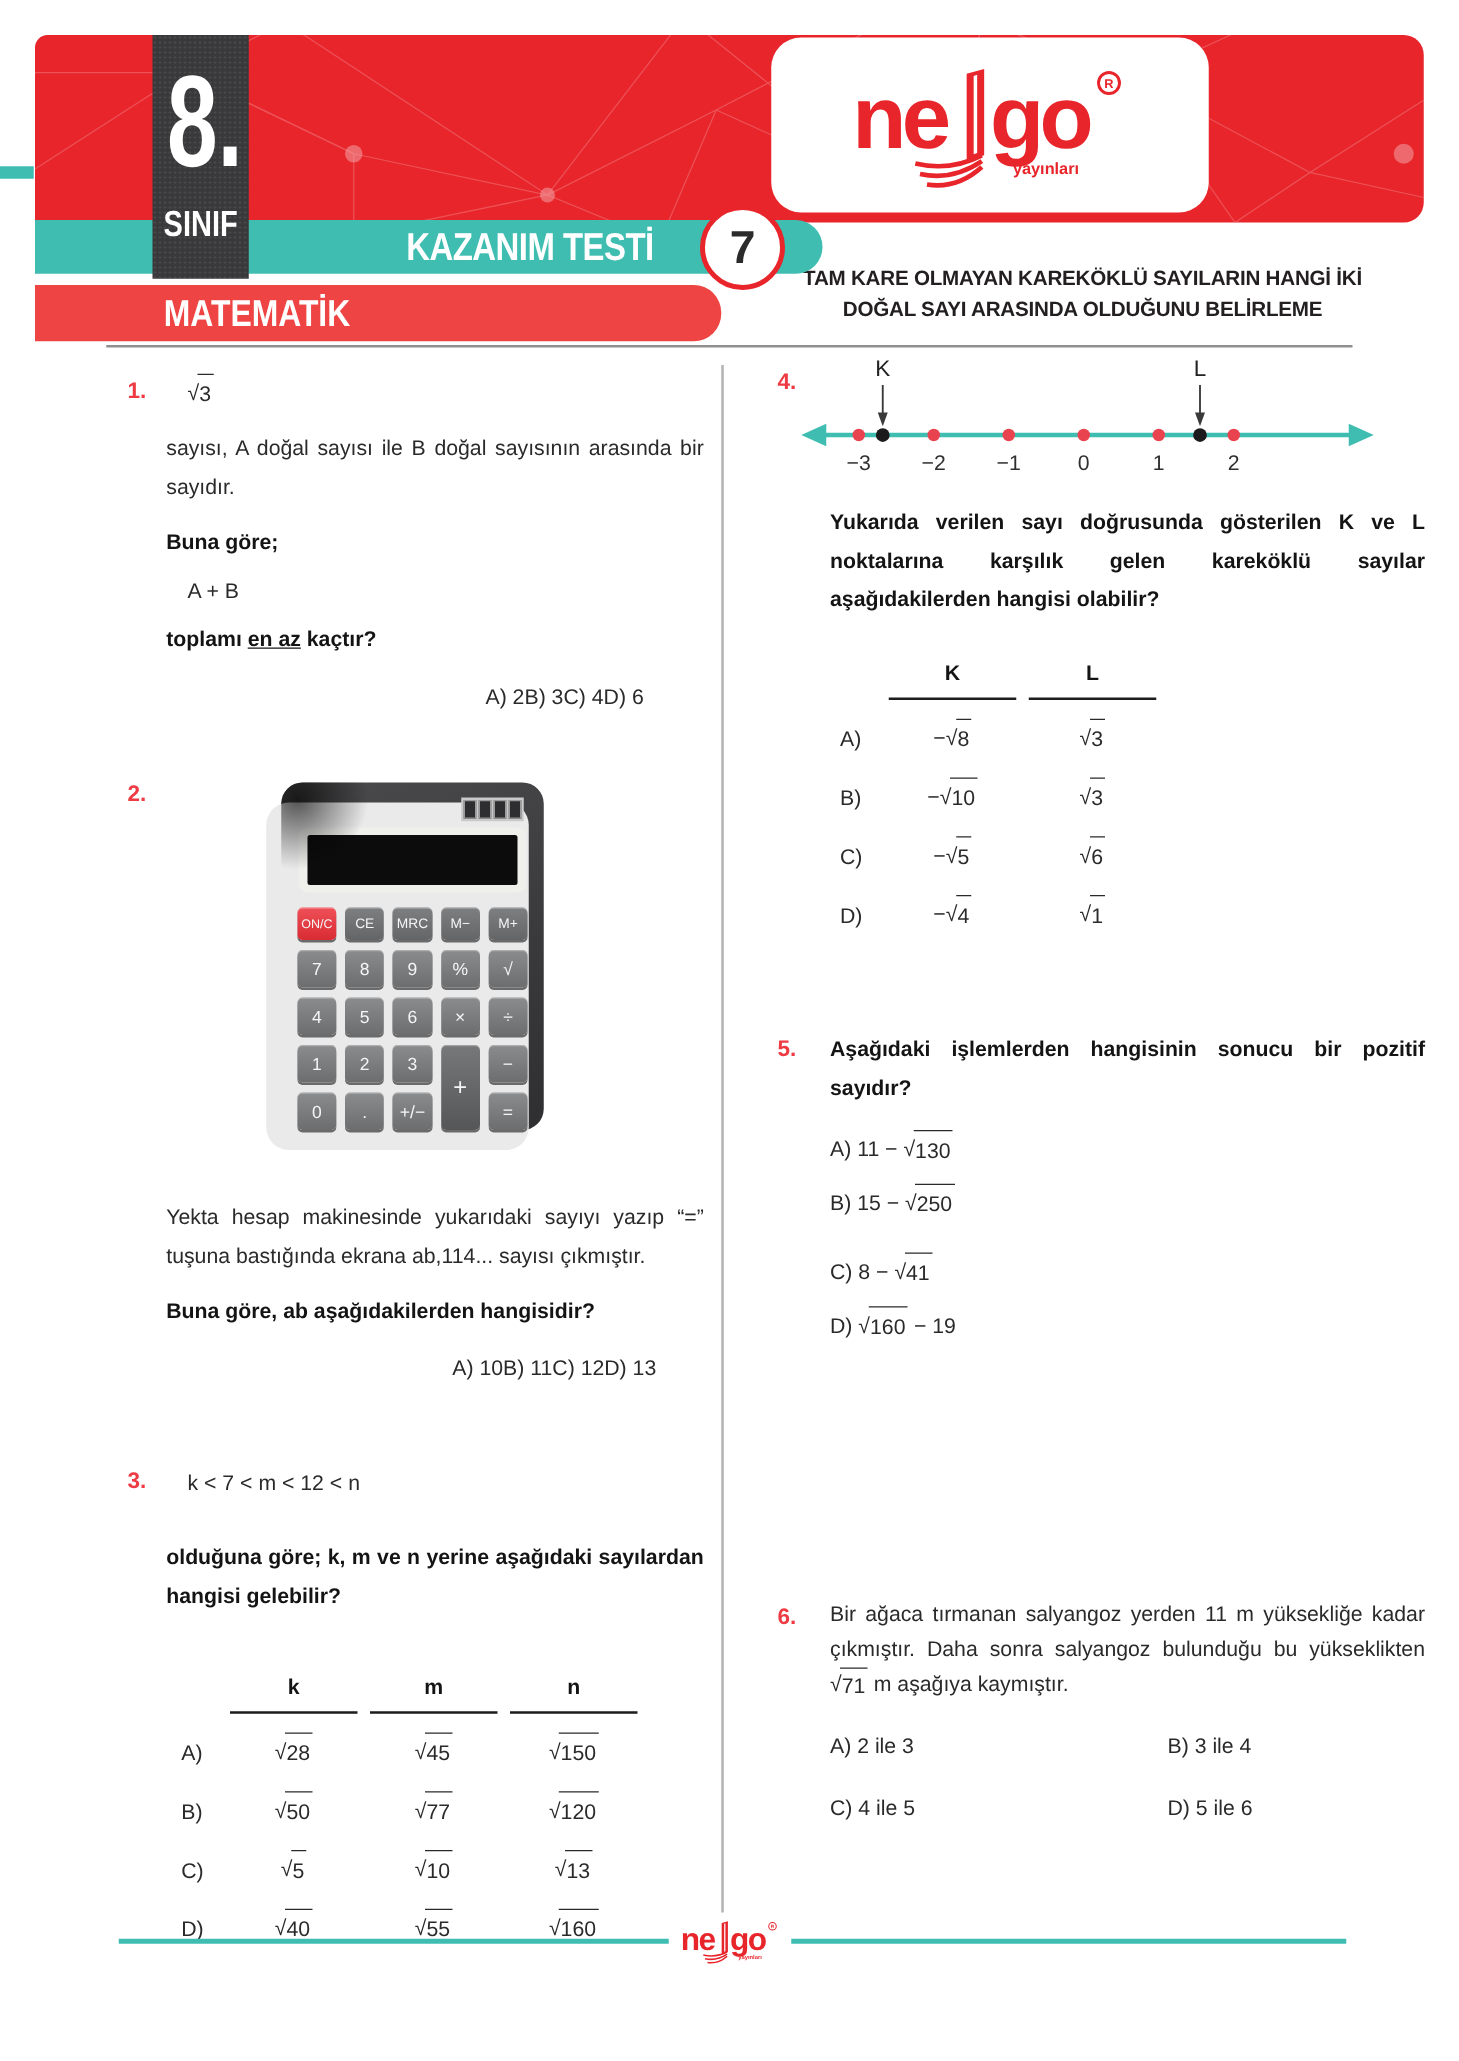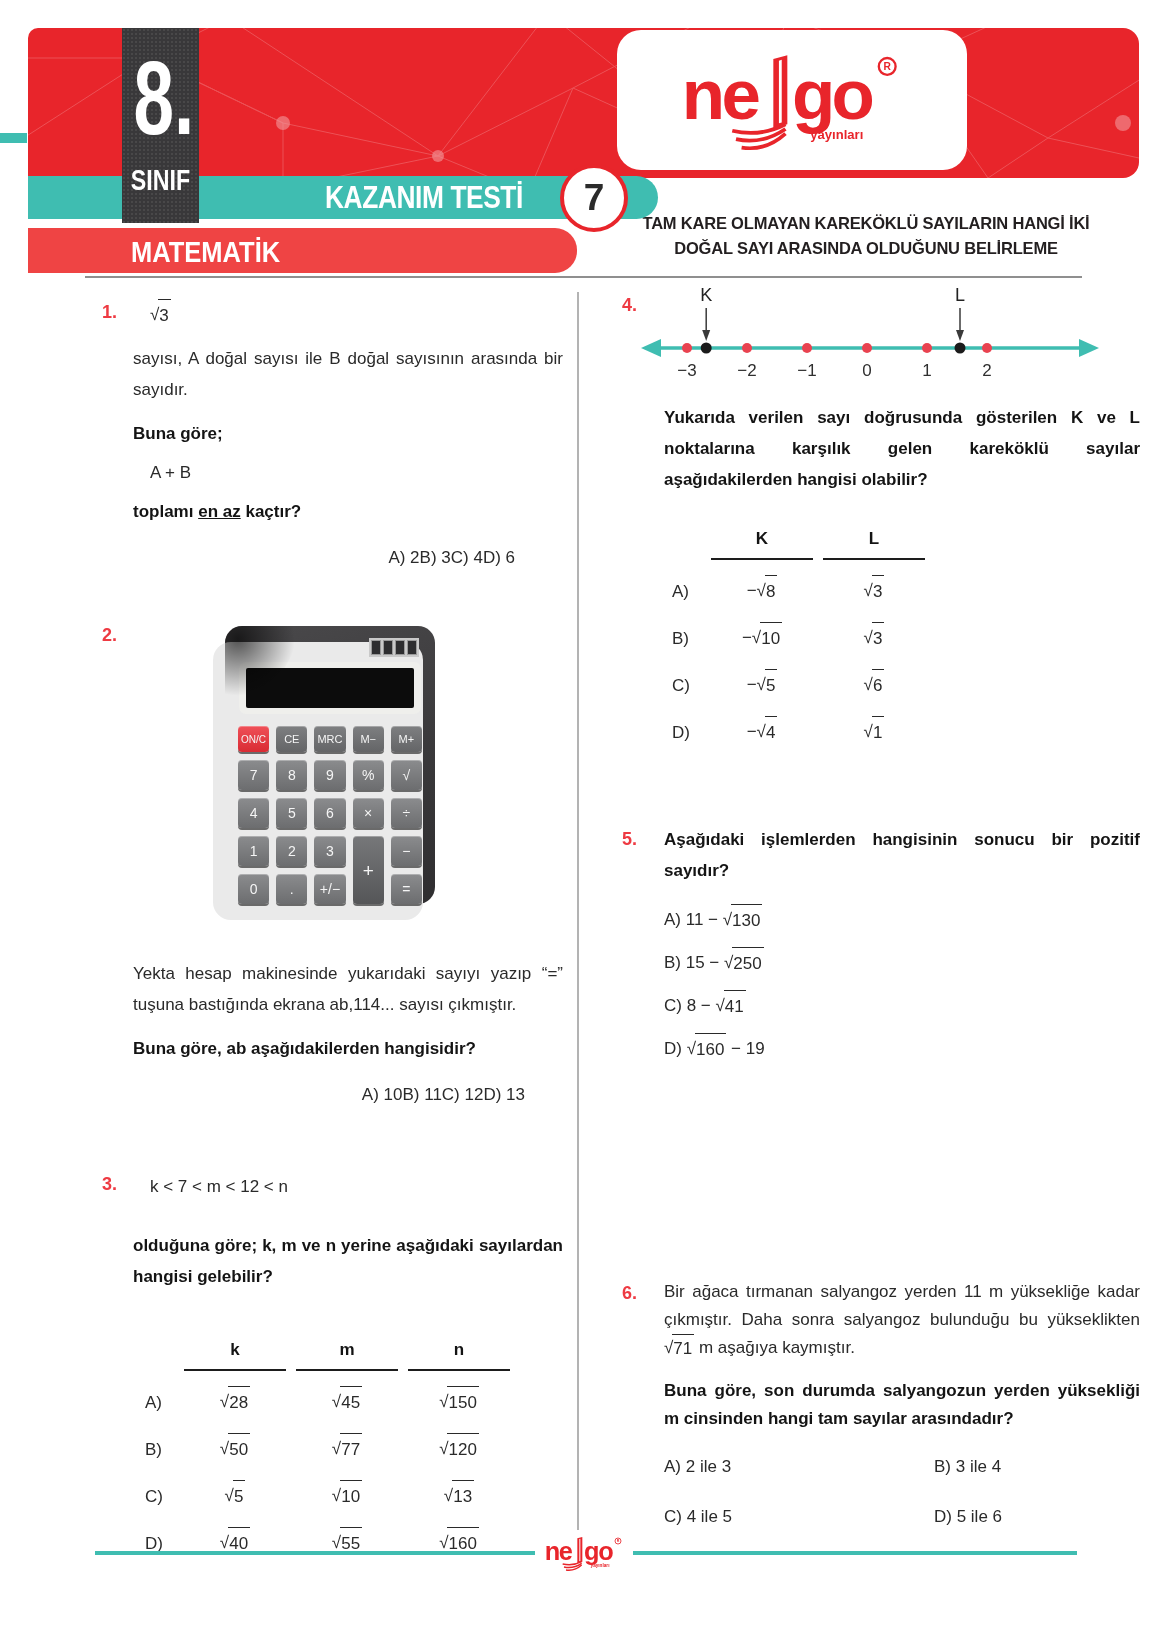--- a/index.html
+++ b/index.html
@@ -392,39 +392,38 @@
     <div class="qc-r">
       <div class="bold just" style="margin-top:4px;">Aşağıdaki işlemlerden hangisinin sonucu bir pozitif sayıdır?</div>
       <div style="margin-top:18px;">A) 11 − <span class="sqrt">
             <span class="sq-sign">√</span>
             <span class="sq-rad">130</span>
           </span></div>
       <div style="margin-top:11px;">B) 15 − <span class="sqrt">
             <span class="sq-sign">√</span>
             <span class="sq-rad">250</span>
           </span></div>
-      <div style="margin-top:11px;">C) 8 − <span class="sqrt">
+      <div style="margin-top:23px;">C) 8 − <span class="sqrt">
             <span class="sq-sign">√</span>
             <span class="sq-rad">41</span>
           </span></div>
       <div style="margin-top:11px;">D) <span class="sqrt">
             <span class="sq-sign">√</span>
             <span class="sq-rad">160</span>
           </span> − 19</div>
     </div>
   </section>
 
   <section class="q" style="left:595px;top:1276px;width:548px;line-height:28px;">
     <div class="qnum" style="left:27px;top:3px;">6.</div>
     <div class="qc-r">
       <div class="just" style="margin-top:2px;">Bir ağaca tırmanan salyangoz yerden 11 m yüksekliğe kadar çıkmıştır. Daha sonra salyangoz bulunduğu bu yükseklikten <span class="sqrt">
             <span class="sq-sign">√</span>
             <span class="sq-rad">71</span>
           </span> m aşağıya kaymıştır.</div>
-      <div class="bold just" style="margin-top:14px;">Buna göre, son durumda salyangozun yerden yüksekliği m cinsinden hangi tam sayılar arasındadır?</div>
       <div style="display:flex;margin-top:20px;">
         <span style="width:270px;">A) 2 ile 3</span>
         <span>B) 3 ile 4</span>
       </div>
       <div style="display:flex;margin-top:22px;">
         <span style="width:270px;">C) 4 ile 5</span>
         <span>D) 5 ile 6</span>
       </div>
     </div>
   </section>

